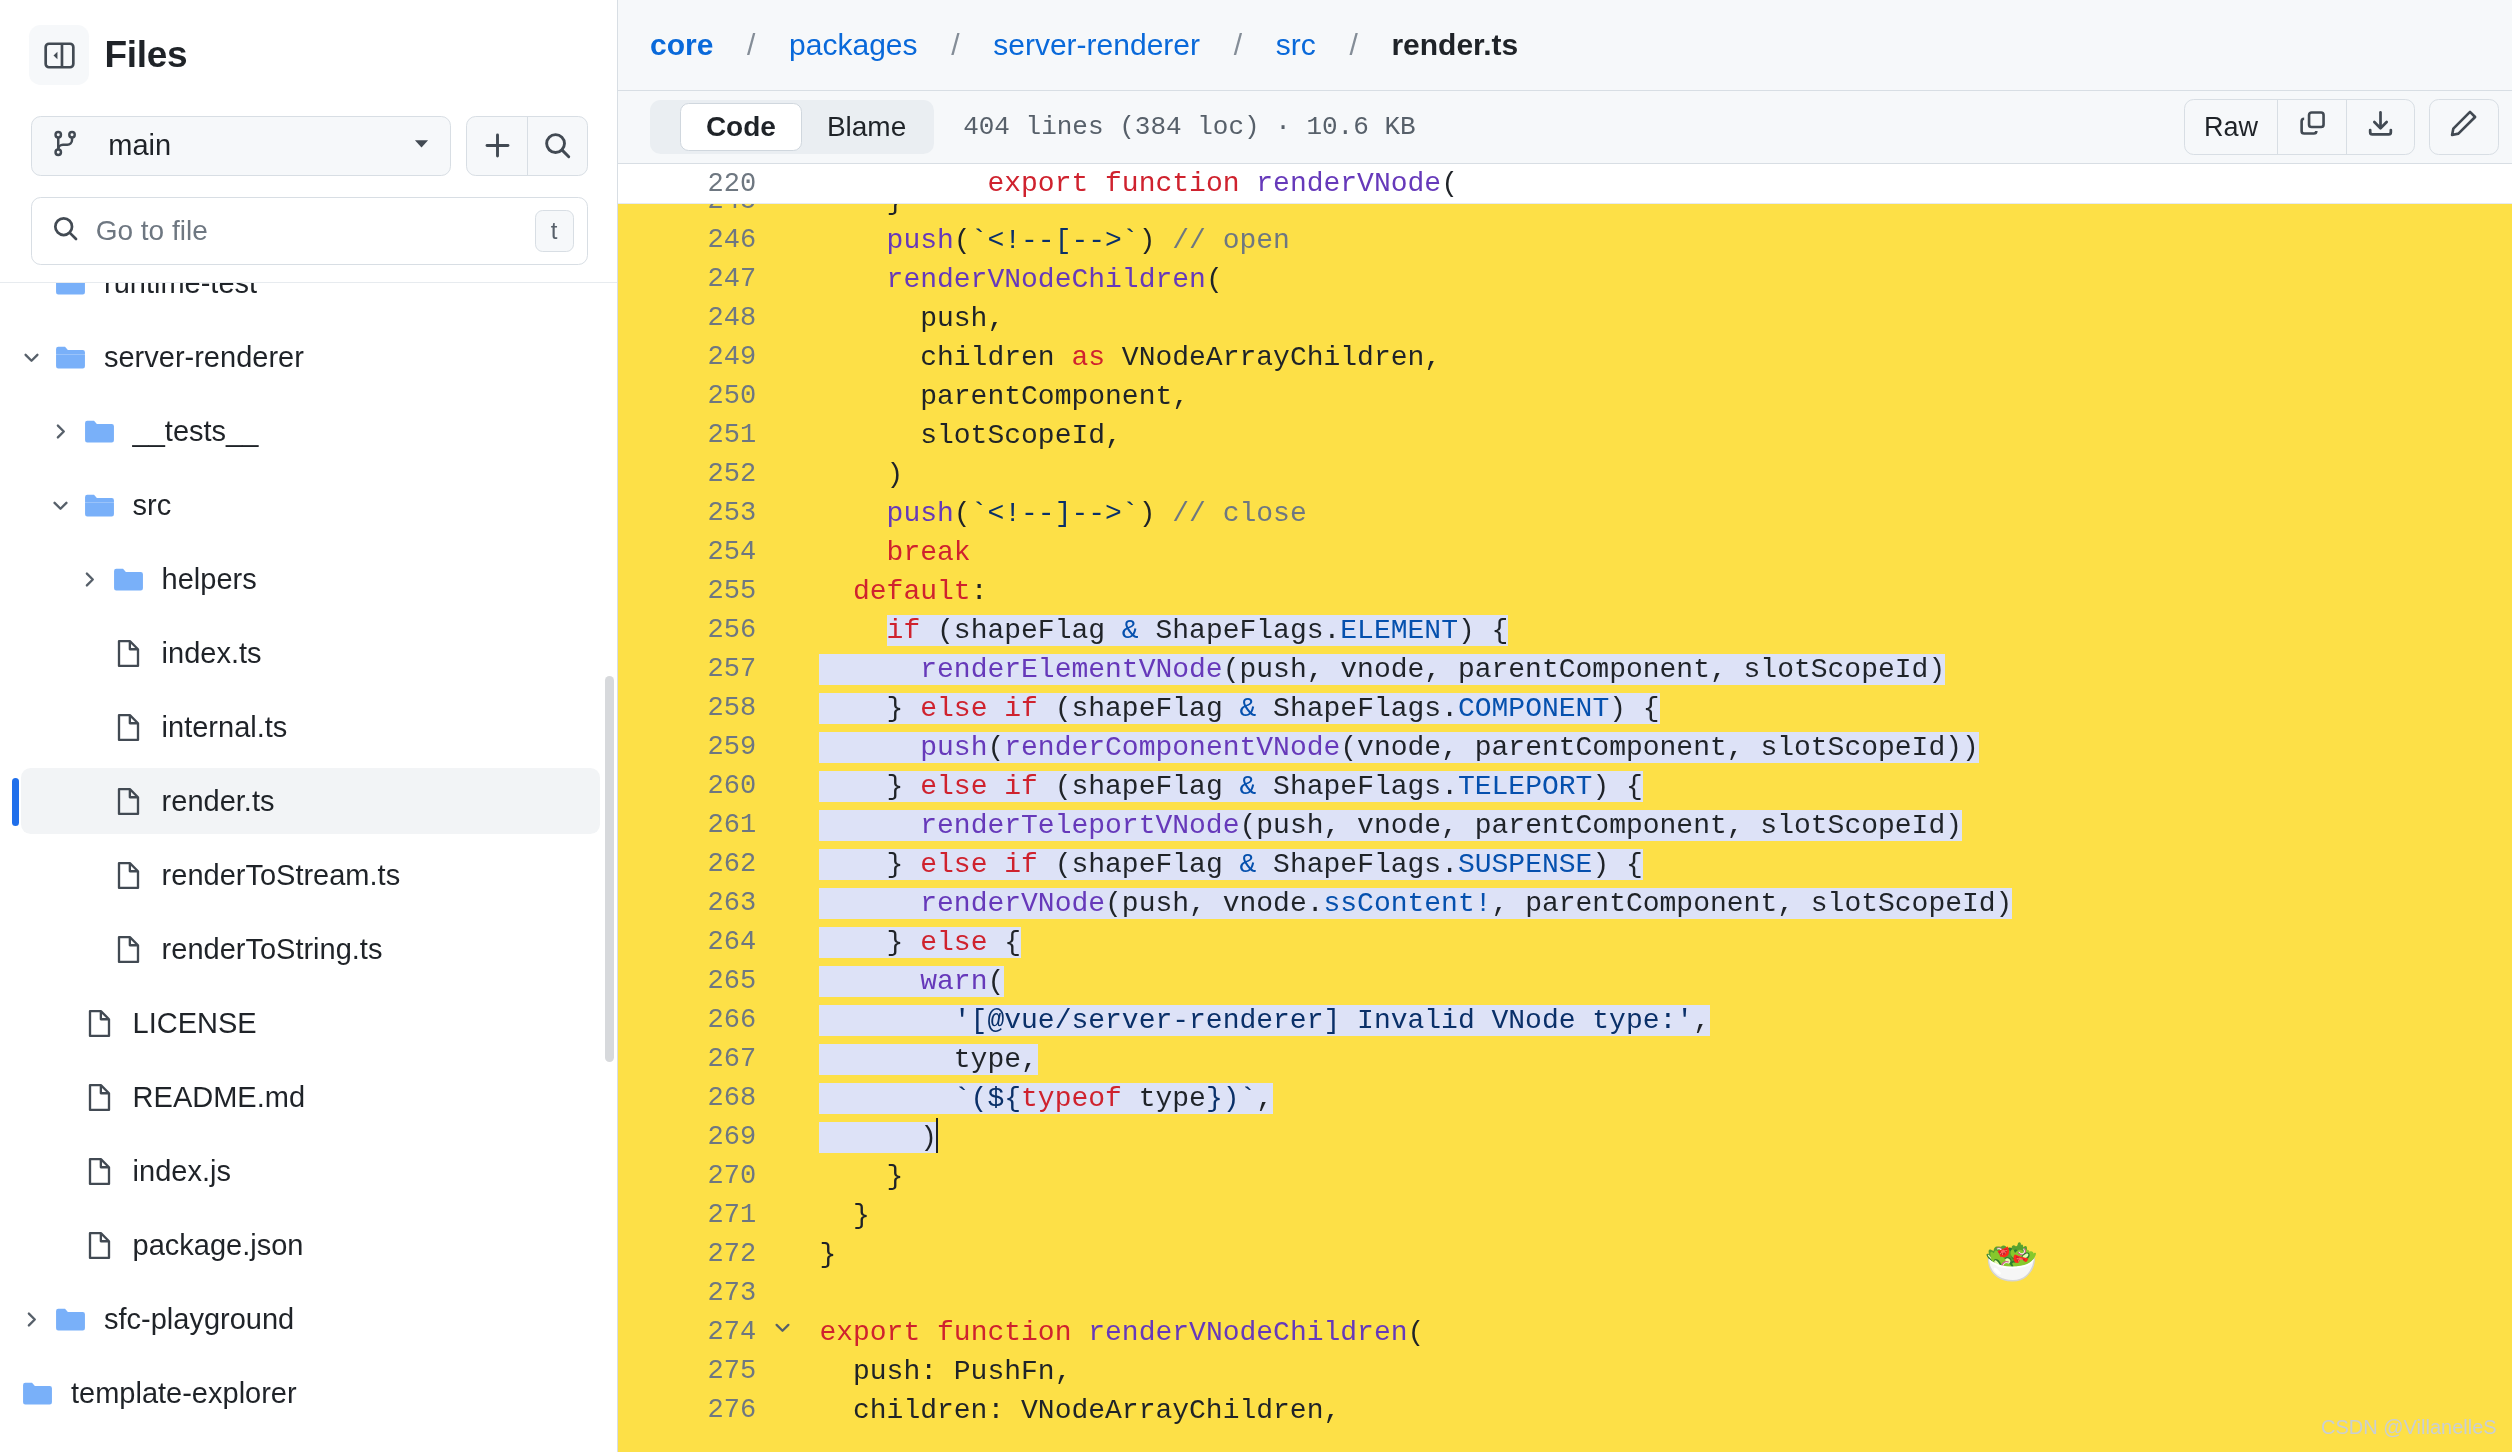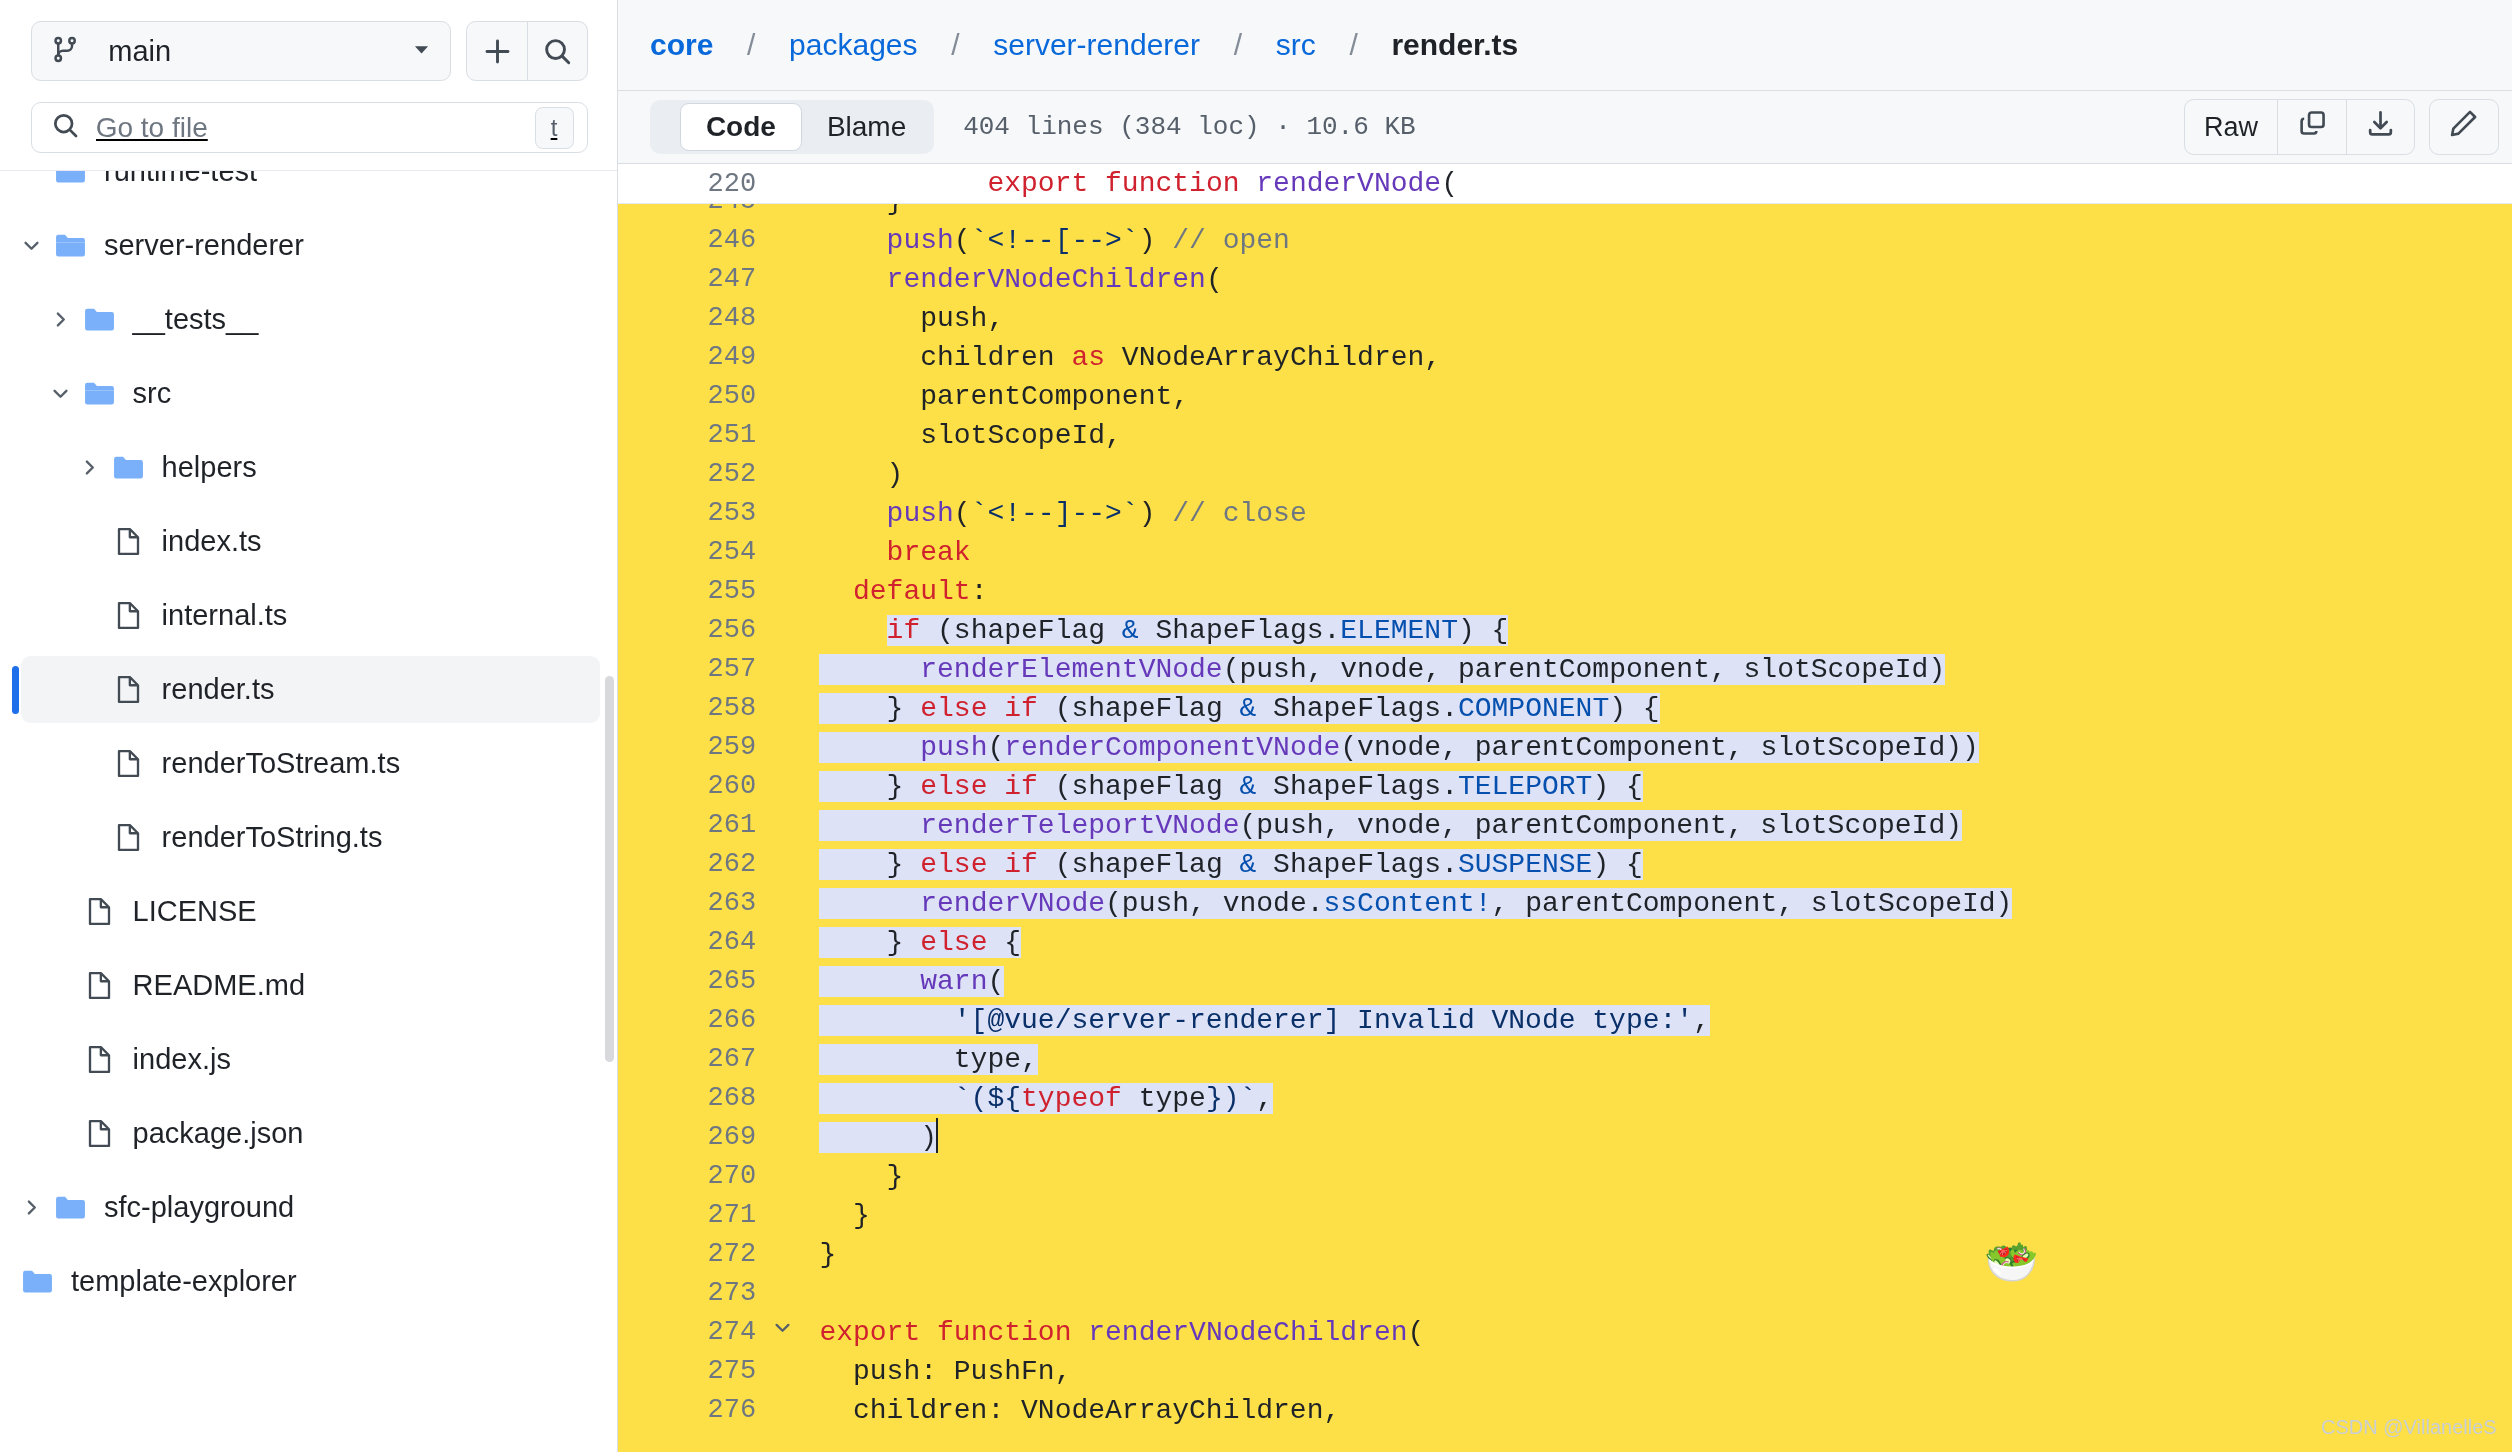--- a/index.html
+++ b/index.html
@@ -80,29 +80,28 @@
   }
   .btn-group > div {
     width: 60px;
     display: flex; align-items: center; justify-content: center;
     cursor: pointer;
   }
   .btn-group > div + div { border-left: 1.9px solid #d8dee4; }
 
   .filter-box {
     margin: 21px 29px 0 31px;
-    height: 51px;
+    height: 68px;
     border: 1.9px solid #d8dee4;
     border-radius: 9.7px;
     background: #ffffff;
     display: flex;
     align-items: center;
     padding: 0 13.5px 0 19.3px;
     gap: 15.4px;
-    text-decoration: underline;
   }
   .filter-input {
     flex: 1;
     border: none;
     outline: none;
     font-size: 28px;
     color: #1f2328;
     font-family: "Liberation Sans", sans-serif;
     background: transparent;
   }
@@ -369,20 +368,30 @@
     font-family: "Liberation Sans", sans-serif;
   }
 </style>
 </head>
 <body>
 
 <div class="app">
 
   <aside class="sidebar">
 
+    <div class="sb-header">
+      <div class="sb-toggle">
+        <svg width="33" height="33" viewBox="0 0 16 16" fill="none" stroke="#424a53" stroke-width="1.3">
+          <rect x="1.3" y="2.3" width="13.4" height="11.4" rx="1.6"></rect>
+          <line x1="9.2" y1="2.3" x2="9.2" y2="13.7"></line>
+          <path d="M7 6.2 L5.1 8 L7 9.8" fill="#424a53" stroke="none"></path>
+        </svg>
+      </div>
+      <div class="sb-title">Files</div>
+    </div>
 
     <div class="sb-controls">
       <div class="branch-select">
         <span>
           <svg width="29" height="29" viewBox="0 0 16 16" fill="none" stroke="#424a53" stroke-width="1.35">
             <circle cx="4" cy="3.2" r="1.5"></circle>
             <circle cx="4" cy="12.8" r="1.5"></circle>
             <circle cx="11.6" cy="3.2" r="1.5"></circle>
             <line x1="4" y1="4.7" x2="4" y2="11.3"></line>
             <path d="M11.6 4.7 v1.4 a2.6 2.6 0 0 1 -2.6 2.6 h-2.4 a2.6 2.6 0 0 0 -2.6 2.6"></path>

